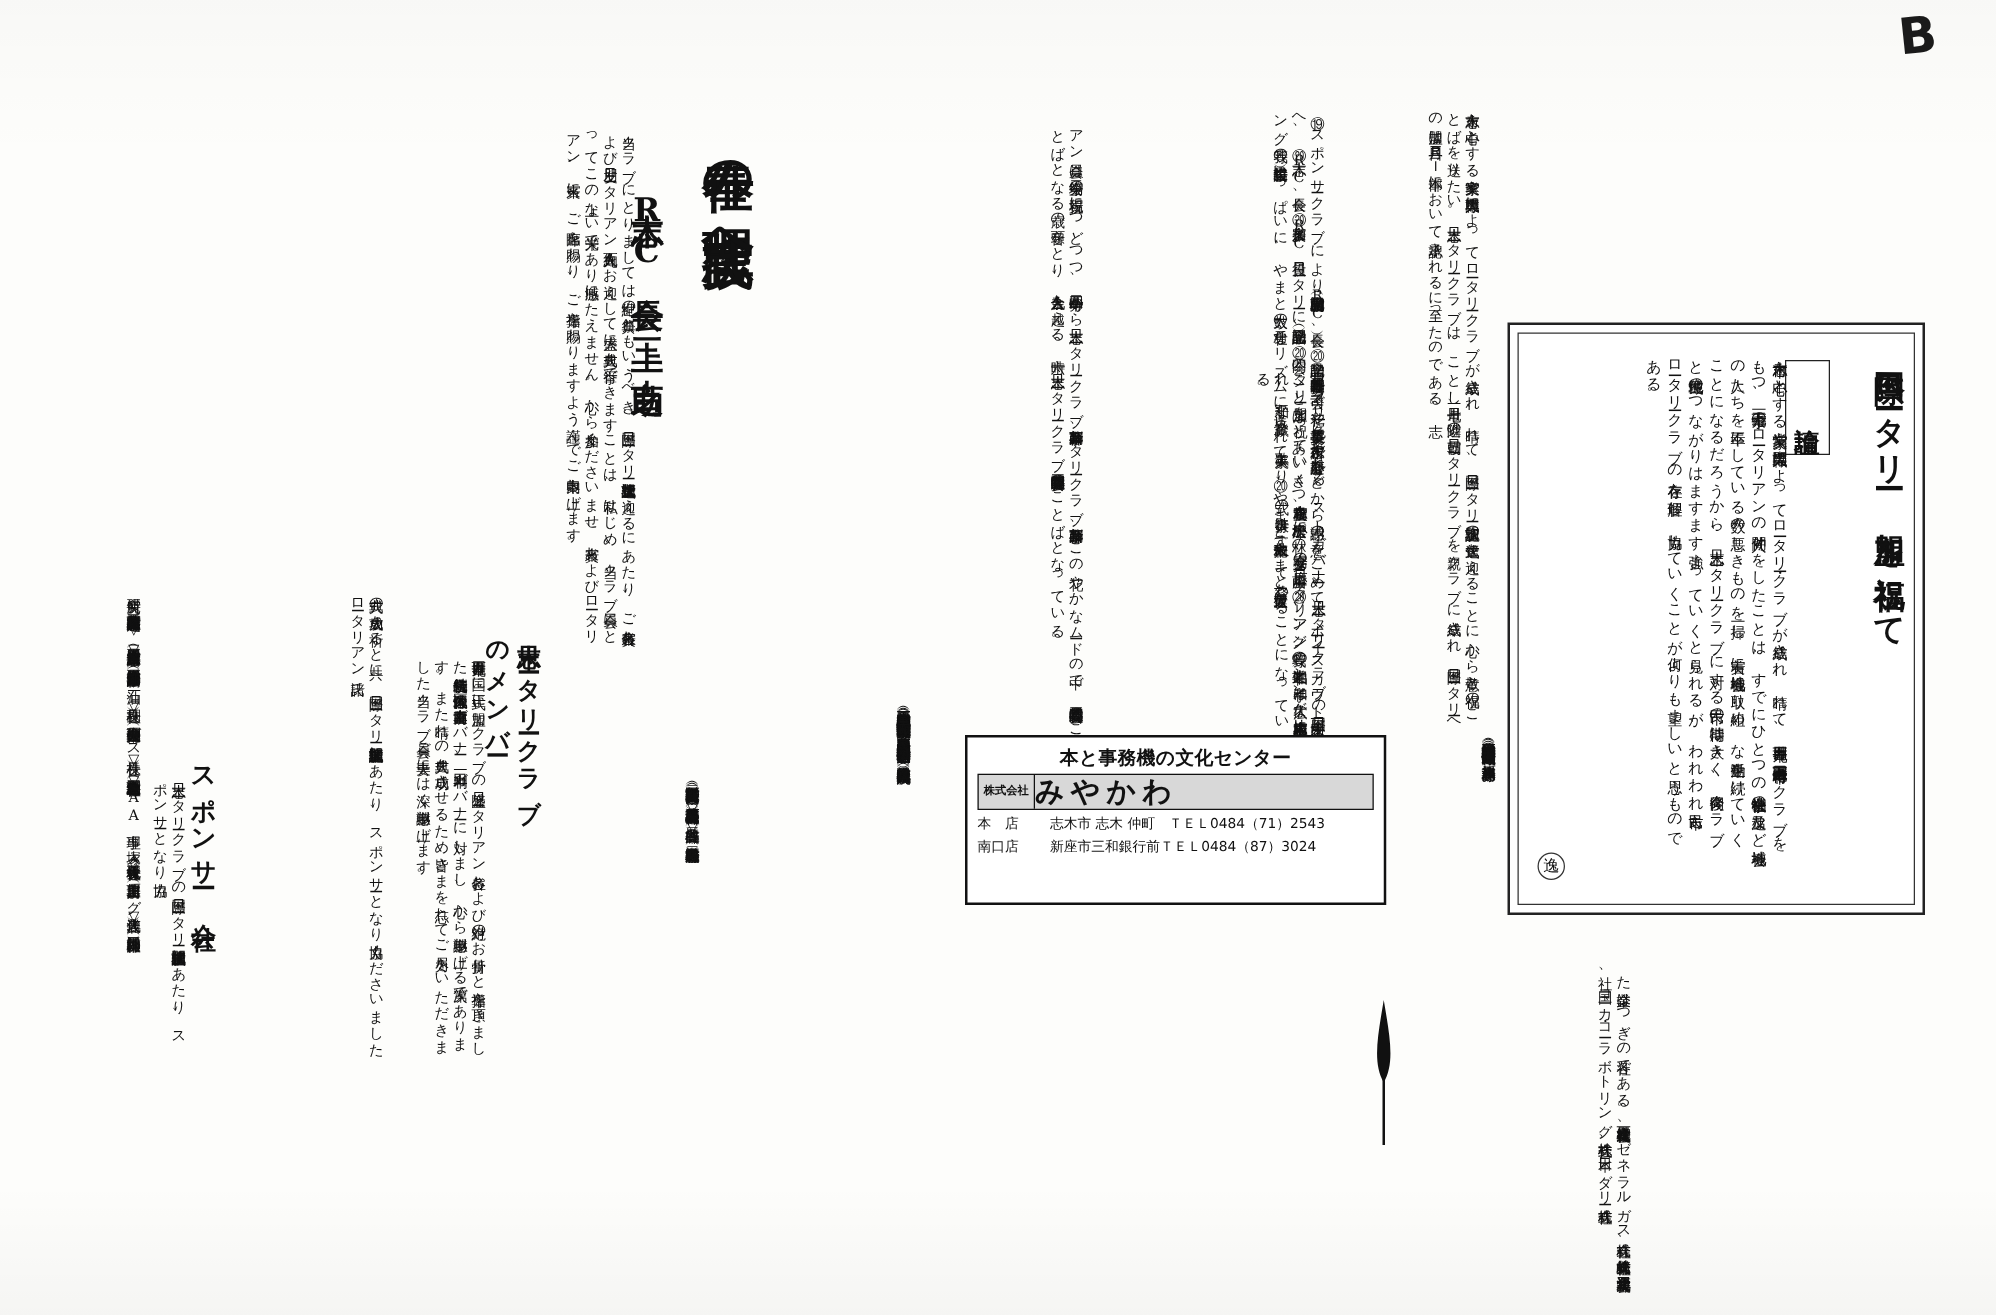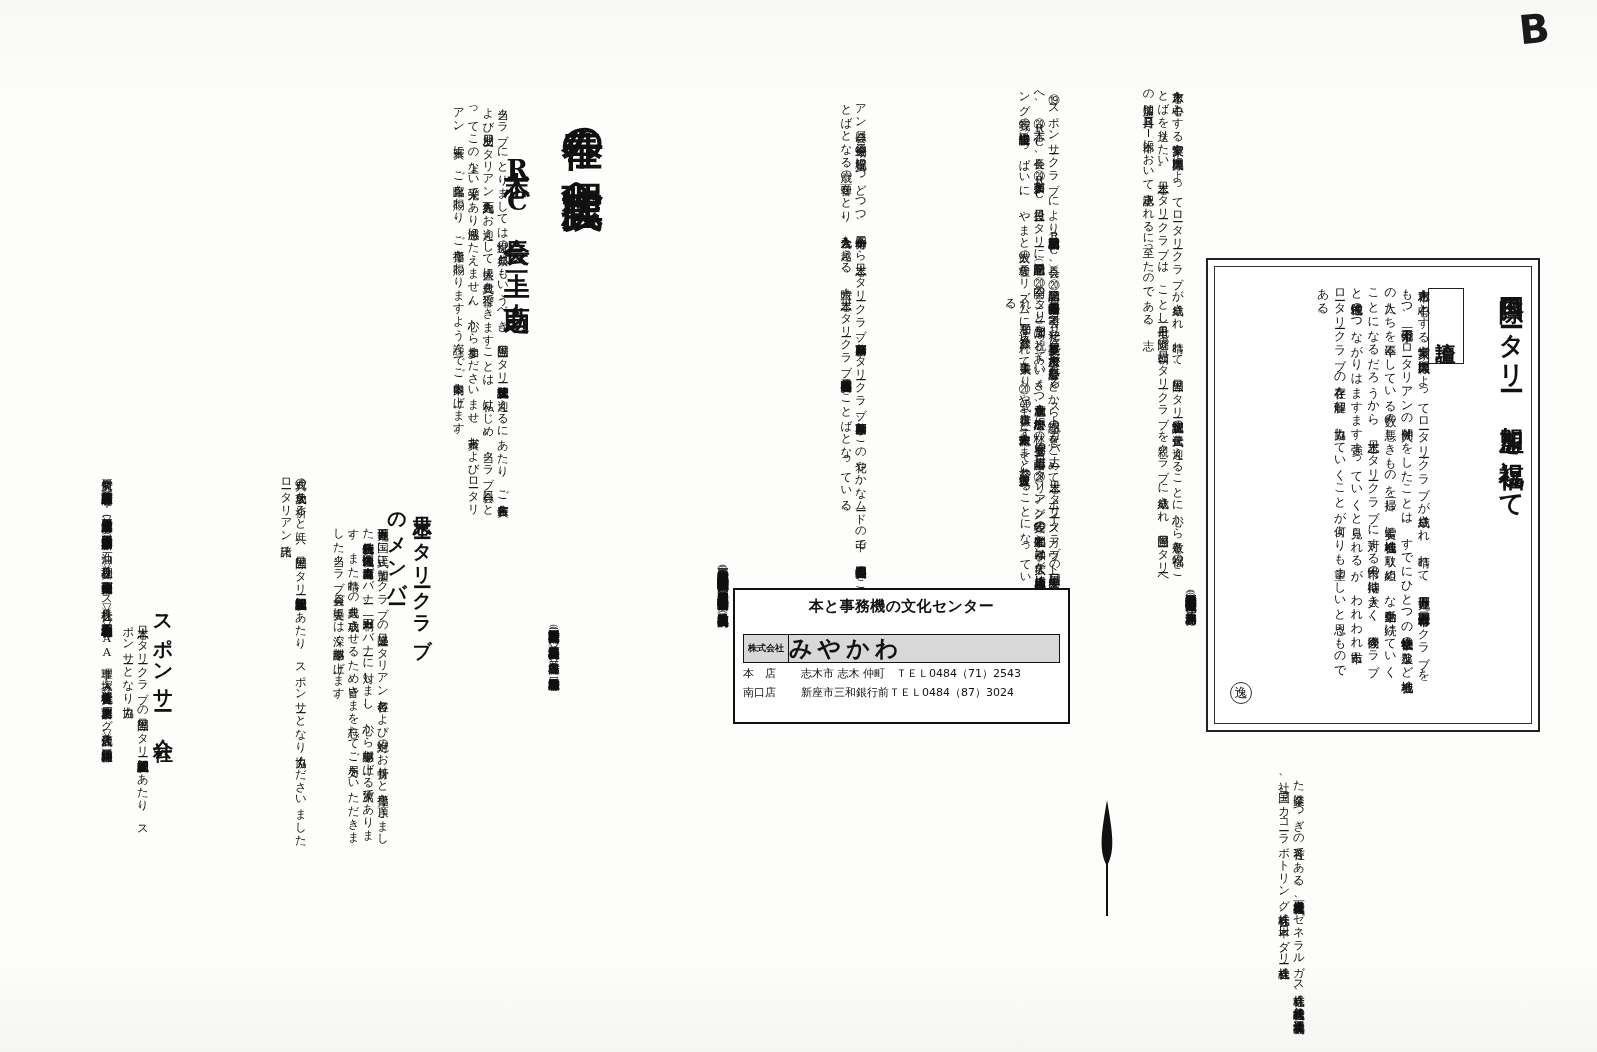--- a/index.html
+++ b/index.html
@@ -86,32 +86,32 @@
   
   .col{
     position:absolute;
     font-size:11.5px;
     line-height:1.28;
     letter-spacing:0.01em;
   }
 
   
   .ad{
-    position:absolute;left:733px;top:588px;width:333px;height:132px;
+    position:absolute;left:772px;top:588px;width:333px;height:132px;
     border:2px solid #111;background:#fff;
     font-family:"DejaVu Sans","Liberation Sans",sans-serif;
   }
   .ad-title{
     text-align:center;font-size:15px;font-weight:700;margin-top:7px;letter-spacing:0.02em;
   }
   .ad-sub{
     font-size:9.5px;line-height:1.35;margin:5px 8px 0 8px;text-align:left;
   }
   .ad-brand{
-    margin:18px 8px 0 8px;border:1px solid #111;background:#d8d8d8;
+    margin:3px 8px 0 8px;border:1px solid #111;background:#d8d8d8;
     display:flex;align-items:center;height:27px;
   }
   .ad-brand-kabu{
     font-size:9px;line-height:1.05;padding:0 4px;font-weight:700;text-align:center;
     border-right:1px solid #111;height:100%;display:flex;flex-direction:column;justify-content:center;
   }
   .ad-brand-name{
     flex:1;font-size:23px;font-weight:700;letter-spacing:0.22em;
   }
   .ad-foot{

